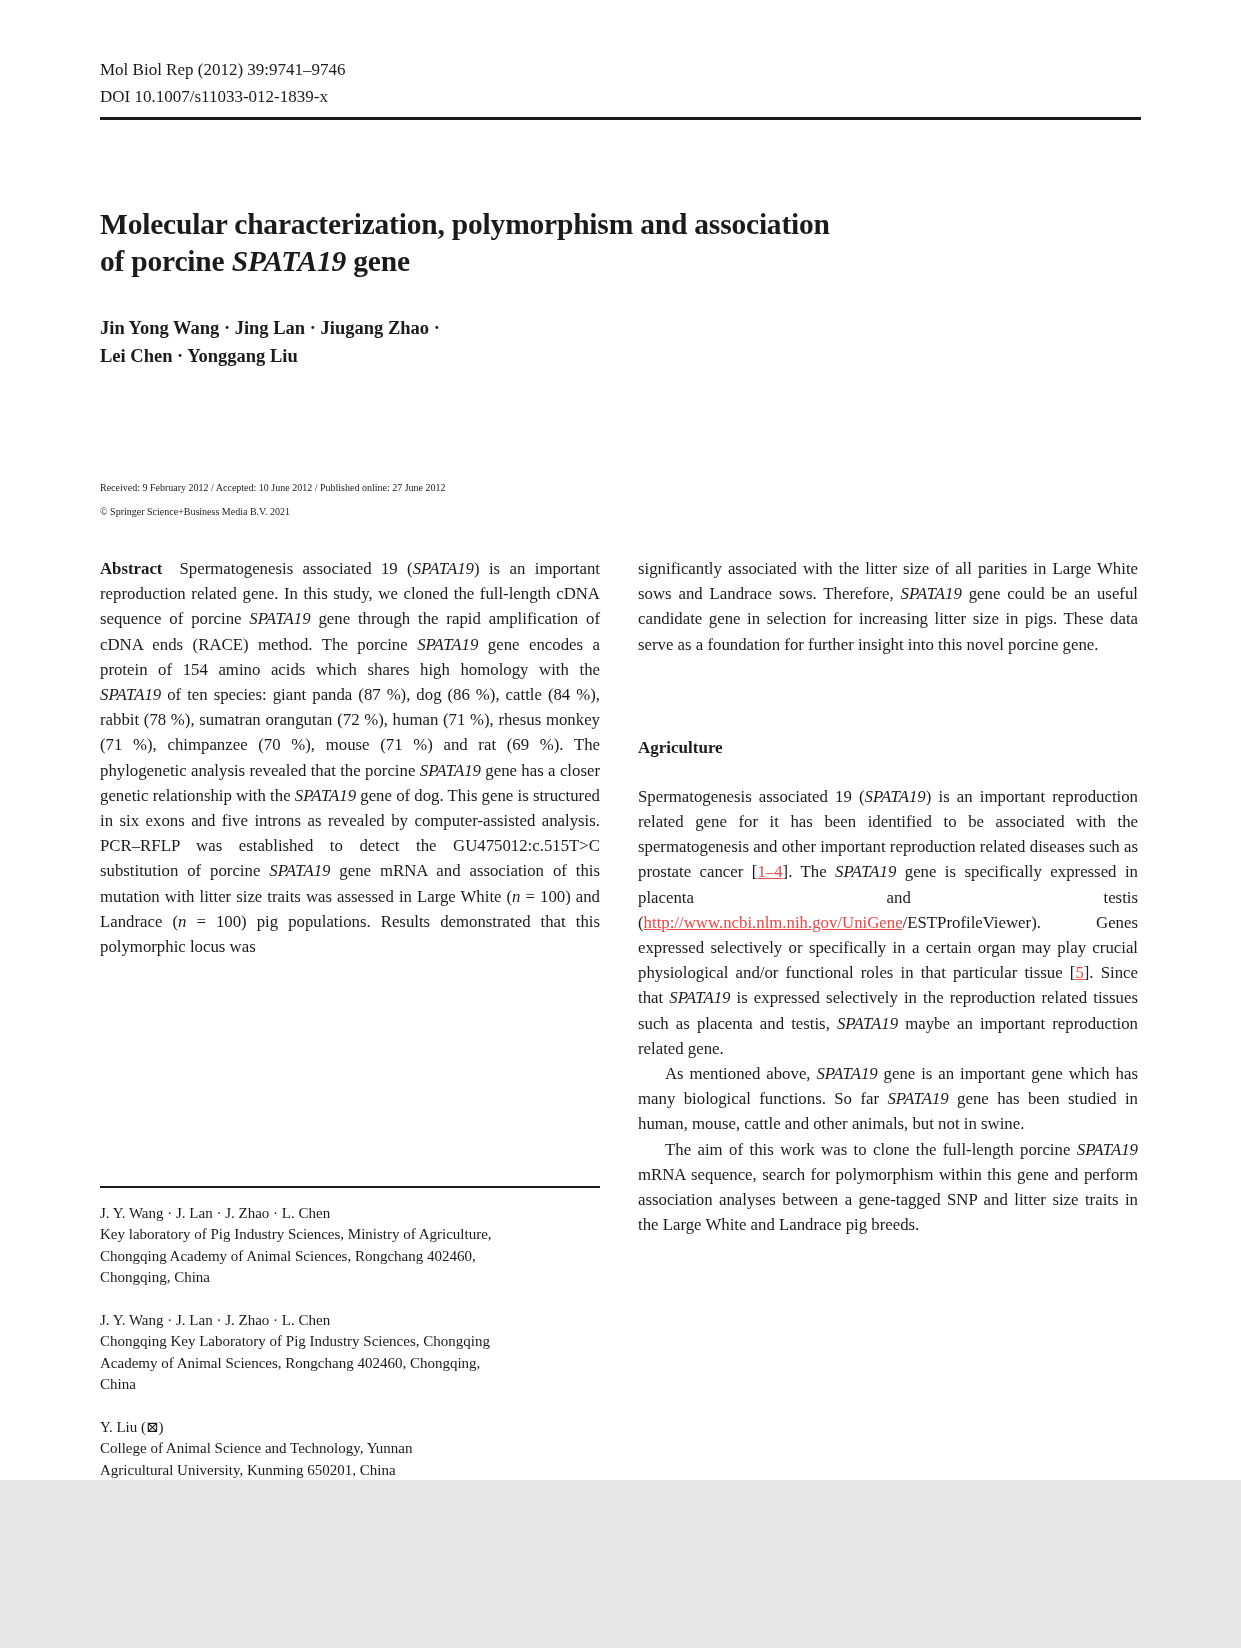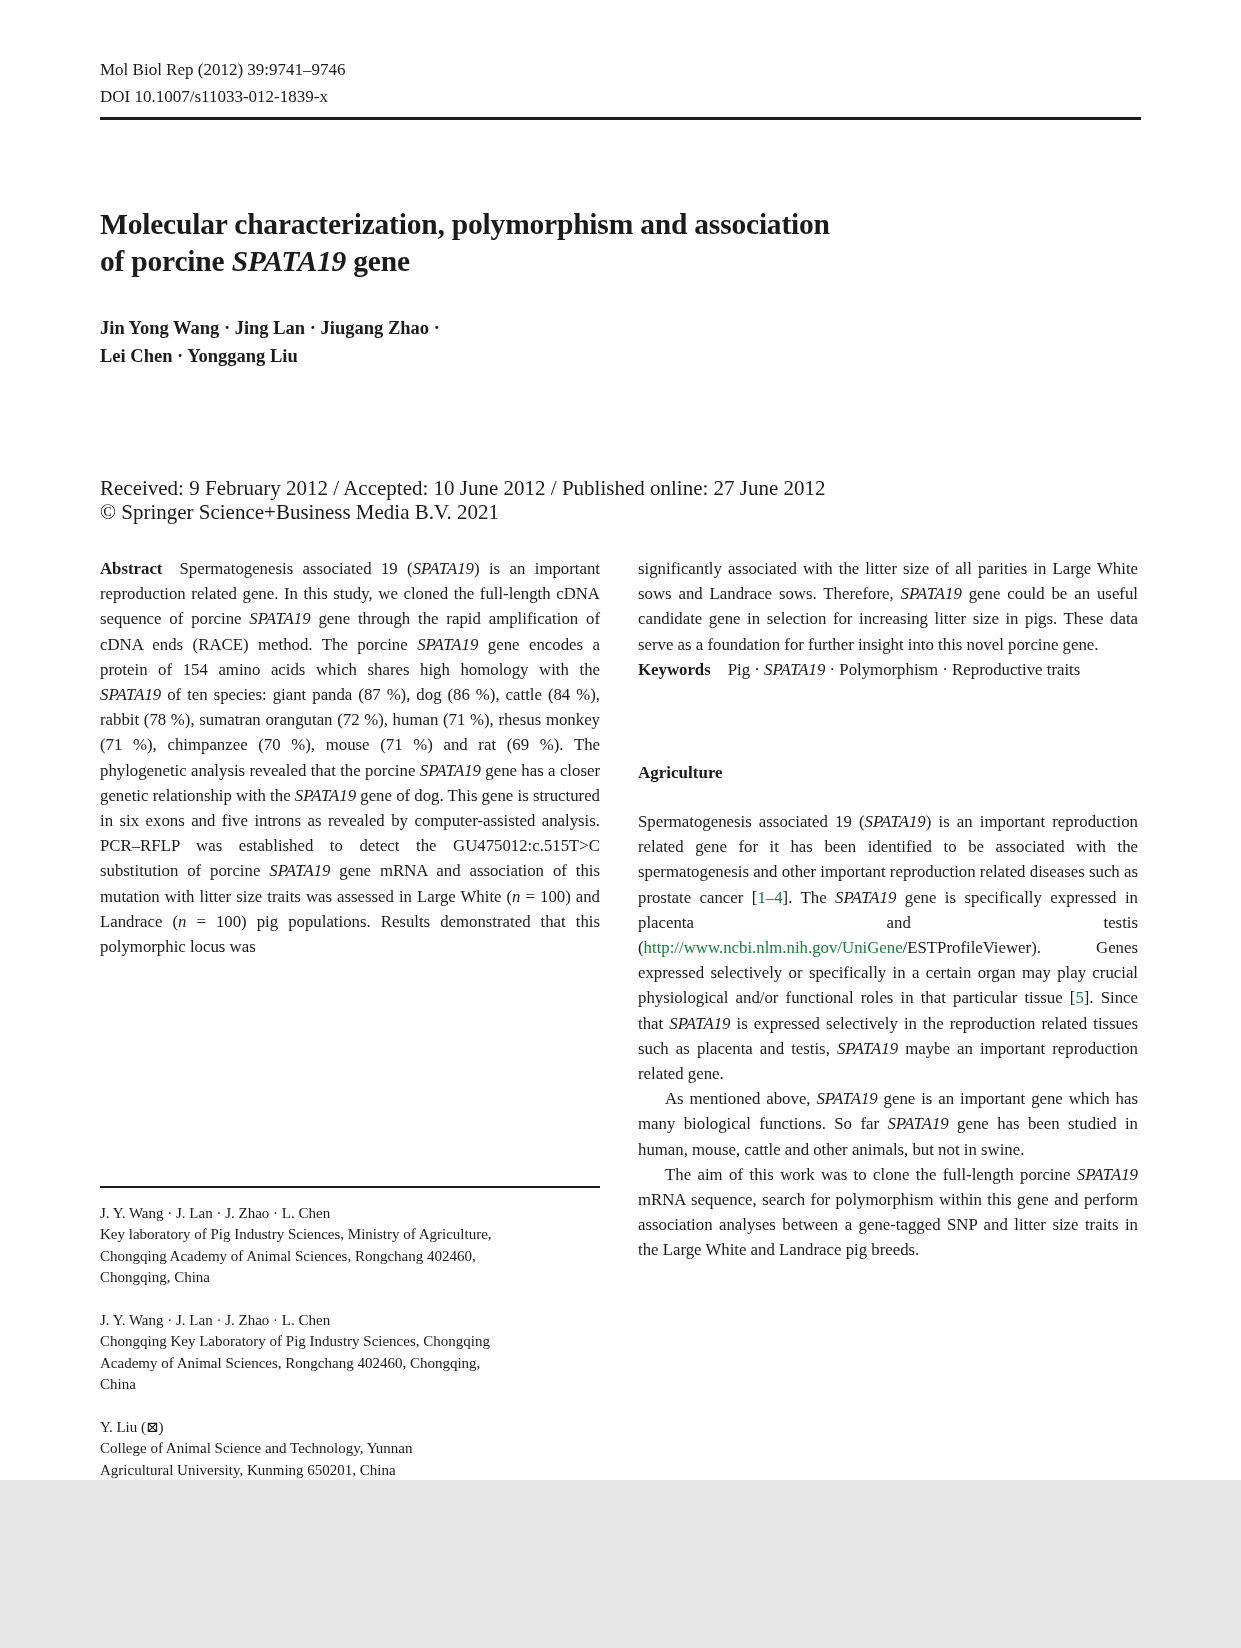--- a/index.html
+++ b/index.html
@@ -15,32 +15,32 @@
   .rule{position:absolute;left:100px;top:117px;width:1041px;height:3px;background:#1b1b1b;}
   h1.title{
     position:absolute;left:100px;top:206px;width:1000px;margin:0;
     font-size:29.5px;line-height:37px;font-weight:700;
     white-space:pre-line;letter-spacing:-0.2px;
   }
   .authors{
     position:absolute;left:100px;top:314px;margin:0;
     font-size:18.5px;font-weight:700;line-height:28px;white-space:pre-line;
   }
-  .dates{position:absolute;left:100px;top:476px;font-size:21px;line-height:24px;}
+  .dates{position:absolute;left:100px;top:476px;font-size:10px;line-height:24px;}
   .col{position:absolute;top:556px;width:500px;font-size:16.8px;line-height:25.2px;}
   .col-left{left:100px;}
   .col-right{left:638px;}
   .col p{margin:0;}
   .just{text-align:justify;}
   .plabel{font-weight:700;margin-right:17px;}
   .keywords{margin-top:30px;}
   h2.sect{font-size:17px;line-height:25px;font-weight:700;margin:78px 0 24px 0;}
   .indent{text-indent:27px;}
   .it{font-style:italic;}
-  .lnk{color:#15803d;}
+  .lnk{color:#ef4444;text-decoration:underline;}
   .footnote-area{position:absolute;left:100px;top:1186px;width:500px;}
   .footnote-rule{width:500px;height:1.5px;background:#1b1b1b;margin-bottom:15px;}
   .fn{font-size:15px;line-height:21.5px;white-space:pre-line;margin-bottom:21px;}
   .springer{
     position:absolute;top:1527px;right:100px;
     display:flex;align-items:center;gap:7px;
     font-size:22px;color:#1b1b1b;
   }
   .knight{
     font-size:25px;line-height:1;
@@ -85,21 +85,20 @@
 Academy of Animal Sciences, Rongchang 402460, Chongqing,
 China</div>
     <div class="fn">Y. Liu (⊠)
 College of Animal Science and Technology, Yunnan
 Agricultural University, Kunming 650201, China
 e-mail: liuyg4567@117.com</div>
   </div>
 
   <div class="col col-right">
     <p class="just">significantly associated with the litter size of all parities in Large White sows and Landrace sows. Therefore, <span class="it">SPATA19</span> gene could be an useful candidate gene in selection for increasing litter size in pigs. These data serve as a foundation for further insight into this novel porcine gene.</p>
-    <p class="keywords"><span class="plabel">Keywords</span><span>Pig · <span class="it">SPATA19</span> · Polymorphism · Reproductive traits</span></p>
     <h2 class="sect">Agriculture</h2>
     <p class="just">Spermatogenesis associated 19 (<span class="it">SPATA19</span>) is an important reproduction related gene for it has been identified to be associated with the spermatogenesis and other important reproduction related diseases such as prostate cancer [<span class="lnk">1–4</span>]. The <span class="it">SPATA19</span> gene is specifically expressed in placenta and testis (<span class="lnk">http://www.ncbi.nlm.nih.gov/UniGene</span>/ESTProfileViewer). Genes expressed selectively or specifically in a certain organ may play crucial physiological and/or functional roles in that particular tissue [<span class="lnk">5</span>]. Since that <span class="it">SPATA19</span> is expressed selectively in the reproduction related tissues such as placenta and testis, <span class="it">SPATA19</span> maybe an important reproduction related gene.</p>
     <p class="just indent">As mentioned above, <span class="it">SPATA19</span> gene is an important gene which has many biological functions. So far <span class="it">SPATA19</span> gene has been studied in human, mouse, cattle and other animals, but not in swine.</p>
     <p class="just indent">The aim of this work was to clone the full-length porcine <span class="it">SPATA19</span> mRNA sequence, search for polymorphism within this gene and perform association analyses between a gene-tagged SNP and litter size traits in the Large White and Landrace pig breeds.</p>
   </div>
 
   <div class="springer">
     <span class="knight">♘</span>
     <span>Ministry</span>
   </div>

